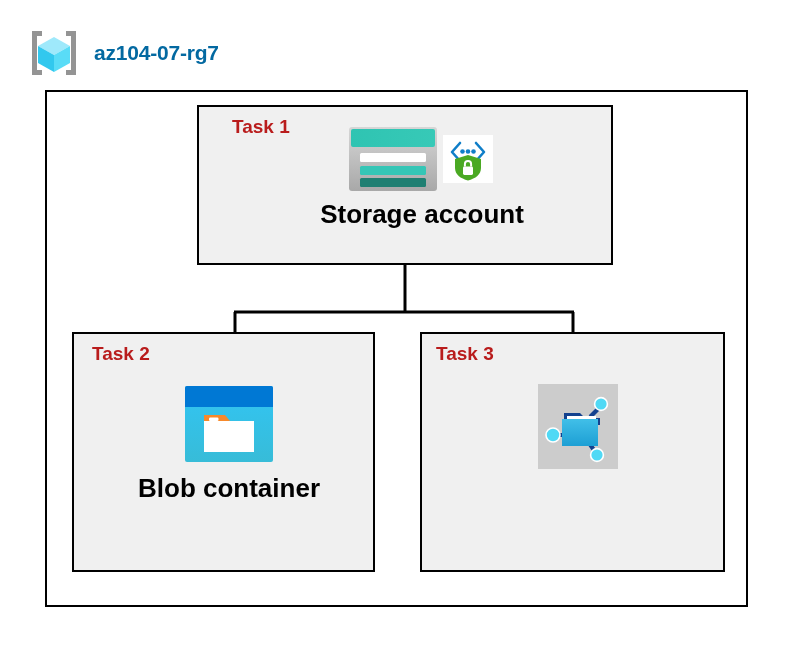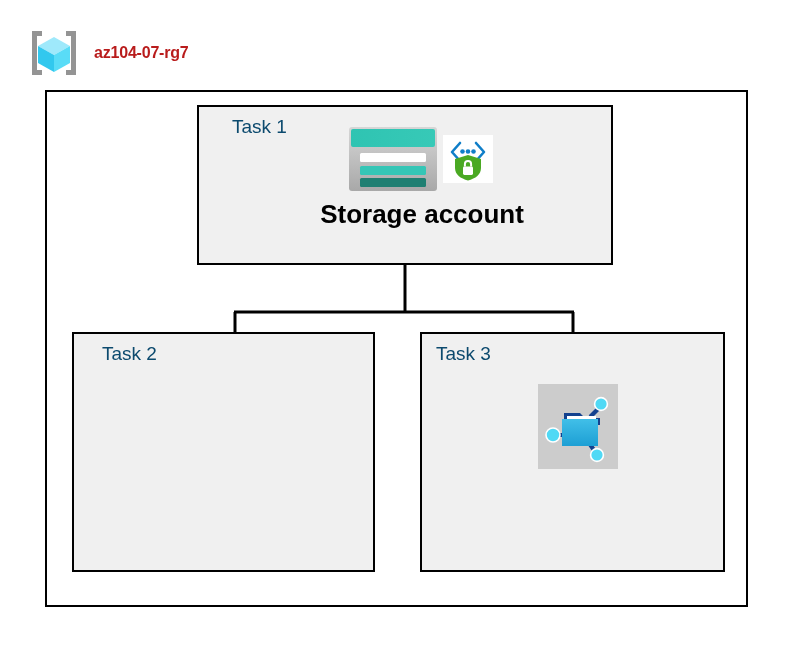--- a/index.html
+++ b/index.html
@@ -32,23 +32,23 @@
     align-items: center;
   }
   #rg-icon {
     width: 52px;
     height: 50px;
     flex: 0 0 auto;
     display: block;
   }
   #rg-title {
     margin-left: 14px;
-    font-size: 16px;
+    font-size: 21px;
     font-weight: bold;
-    color: #b91c1c;
+    color: #0369a1;
     letter-spacing: -0.2px;
     white-space: nowrap;
   }
 
   
   #rg-box {
     position: absolute;
     left: 45px;
     top: 90px;
     width: 703px;
@@ -65,26 +65,26 @@
     background: #f0f0f0;
     box-sizing: border-box;
   }
   #task1-box { left: 197px; top: 105px; width: 416px; height: 160px; }
   #task2-box { left: 72px;  top: 332px; width: 303px; height: 240px; }
   #task3-box { left: 420px; top: 332px; width: 305px; height: 240px; }
 
   .task-label {
     position: absolute;
     font-size: 19px;
-    font-weight: normal;
-    color: #0c4a6e;
+    font-weight: bold;
+    color: #b91c1c;
     white-space: nowrap;
   }
   #task1-label { left: 33px; top: 9px; }
-  #task2-label { left: 28px; top: 9px; }
+  #task2-label { left: 18px; top: 9px; }
   #task3-label { left: 14px; top: 9px; }
 
   
   .node {
     position: absolute;
     display: flex;
     flex-direction: column;
     align-items: center;
   }
   .node-caption {
@@ -233,20 +233,40 @@
         </svg>
 
       </div>
       <div class="node-caption" id="storage-caption">Storage account</div>
     </div>
   </div>
 
   <div class="task-box" id="task2-box">
     <div class="task-label" id="task2-label">Task 2</div>
 
+    <div class="node" id="node-blob">
+      <svg id="blob-icon" viewBox="0 0 88 76">
+        <defs>
+          <linearGradient id="blob-body" x1="0" y1="0" x2="0" y2="1">
+            <stop offset="0" stop-color="#32c5f4"></stop>
+            <stop offset="1" stop-color="#37bcd8"></stop>
+          </linearGradient>
+        </defs>
+
+        <rect x="0" y="0" width="88" height="76" rx="2" fill="url(#blob-body)"></rect>
+
+        <path d="M0 2 a2 2 0 0 1 2 -2 H86 a2 2 0 0 1 2 2 V21 H0 Z" fill="#0078d4"></path>
+
+        <path d="M19 29 H40 L45 35 H19 Z" fill="#f7892b"></path>
+        <rect x="24" y="31.5" width="9.5" height="3.5" rx="1.2" fill="#ffffff"></rect>
+
+        <rect x="19" y="35" width="50" height="31" fill="#ffffff"></rect>
+      </svg>
+      <div class="node-caption" id="blob-caption">Blob container</div>
+    </div>
   </div>
 
   <div class="task-box" id="task3-box">
     <div class="task-label" id="task3-label">Task 3</div>
 
     <div class="node" id="node-fileshare">
       <div id="fileshare-icon-hl">
         <svg id="fileshare-icon" viewBox="0 0 72 72">
           <defs>
             <linearGradient id="fs-front" x1="0" y1="0" x2="0" y2="1">

